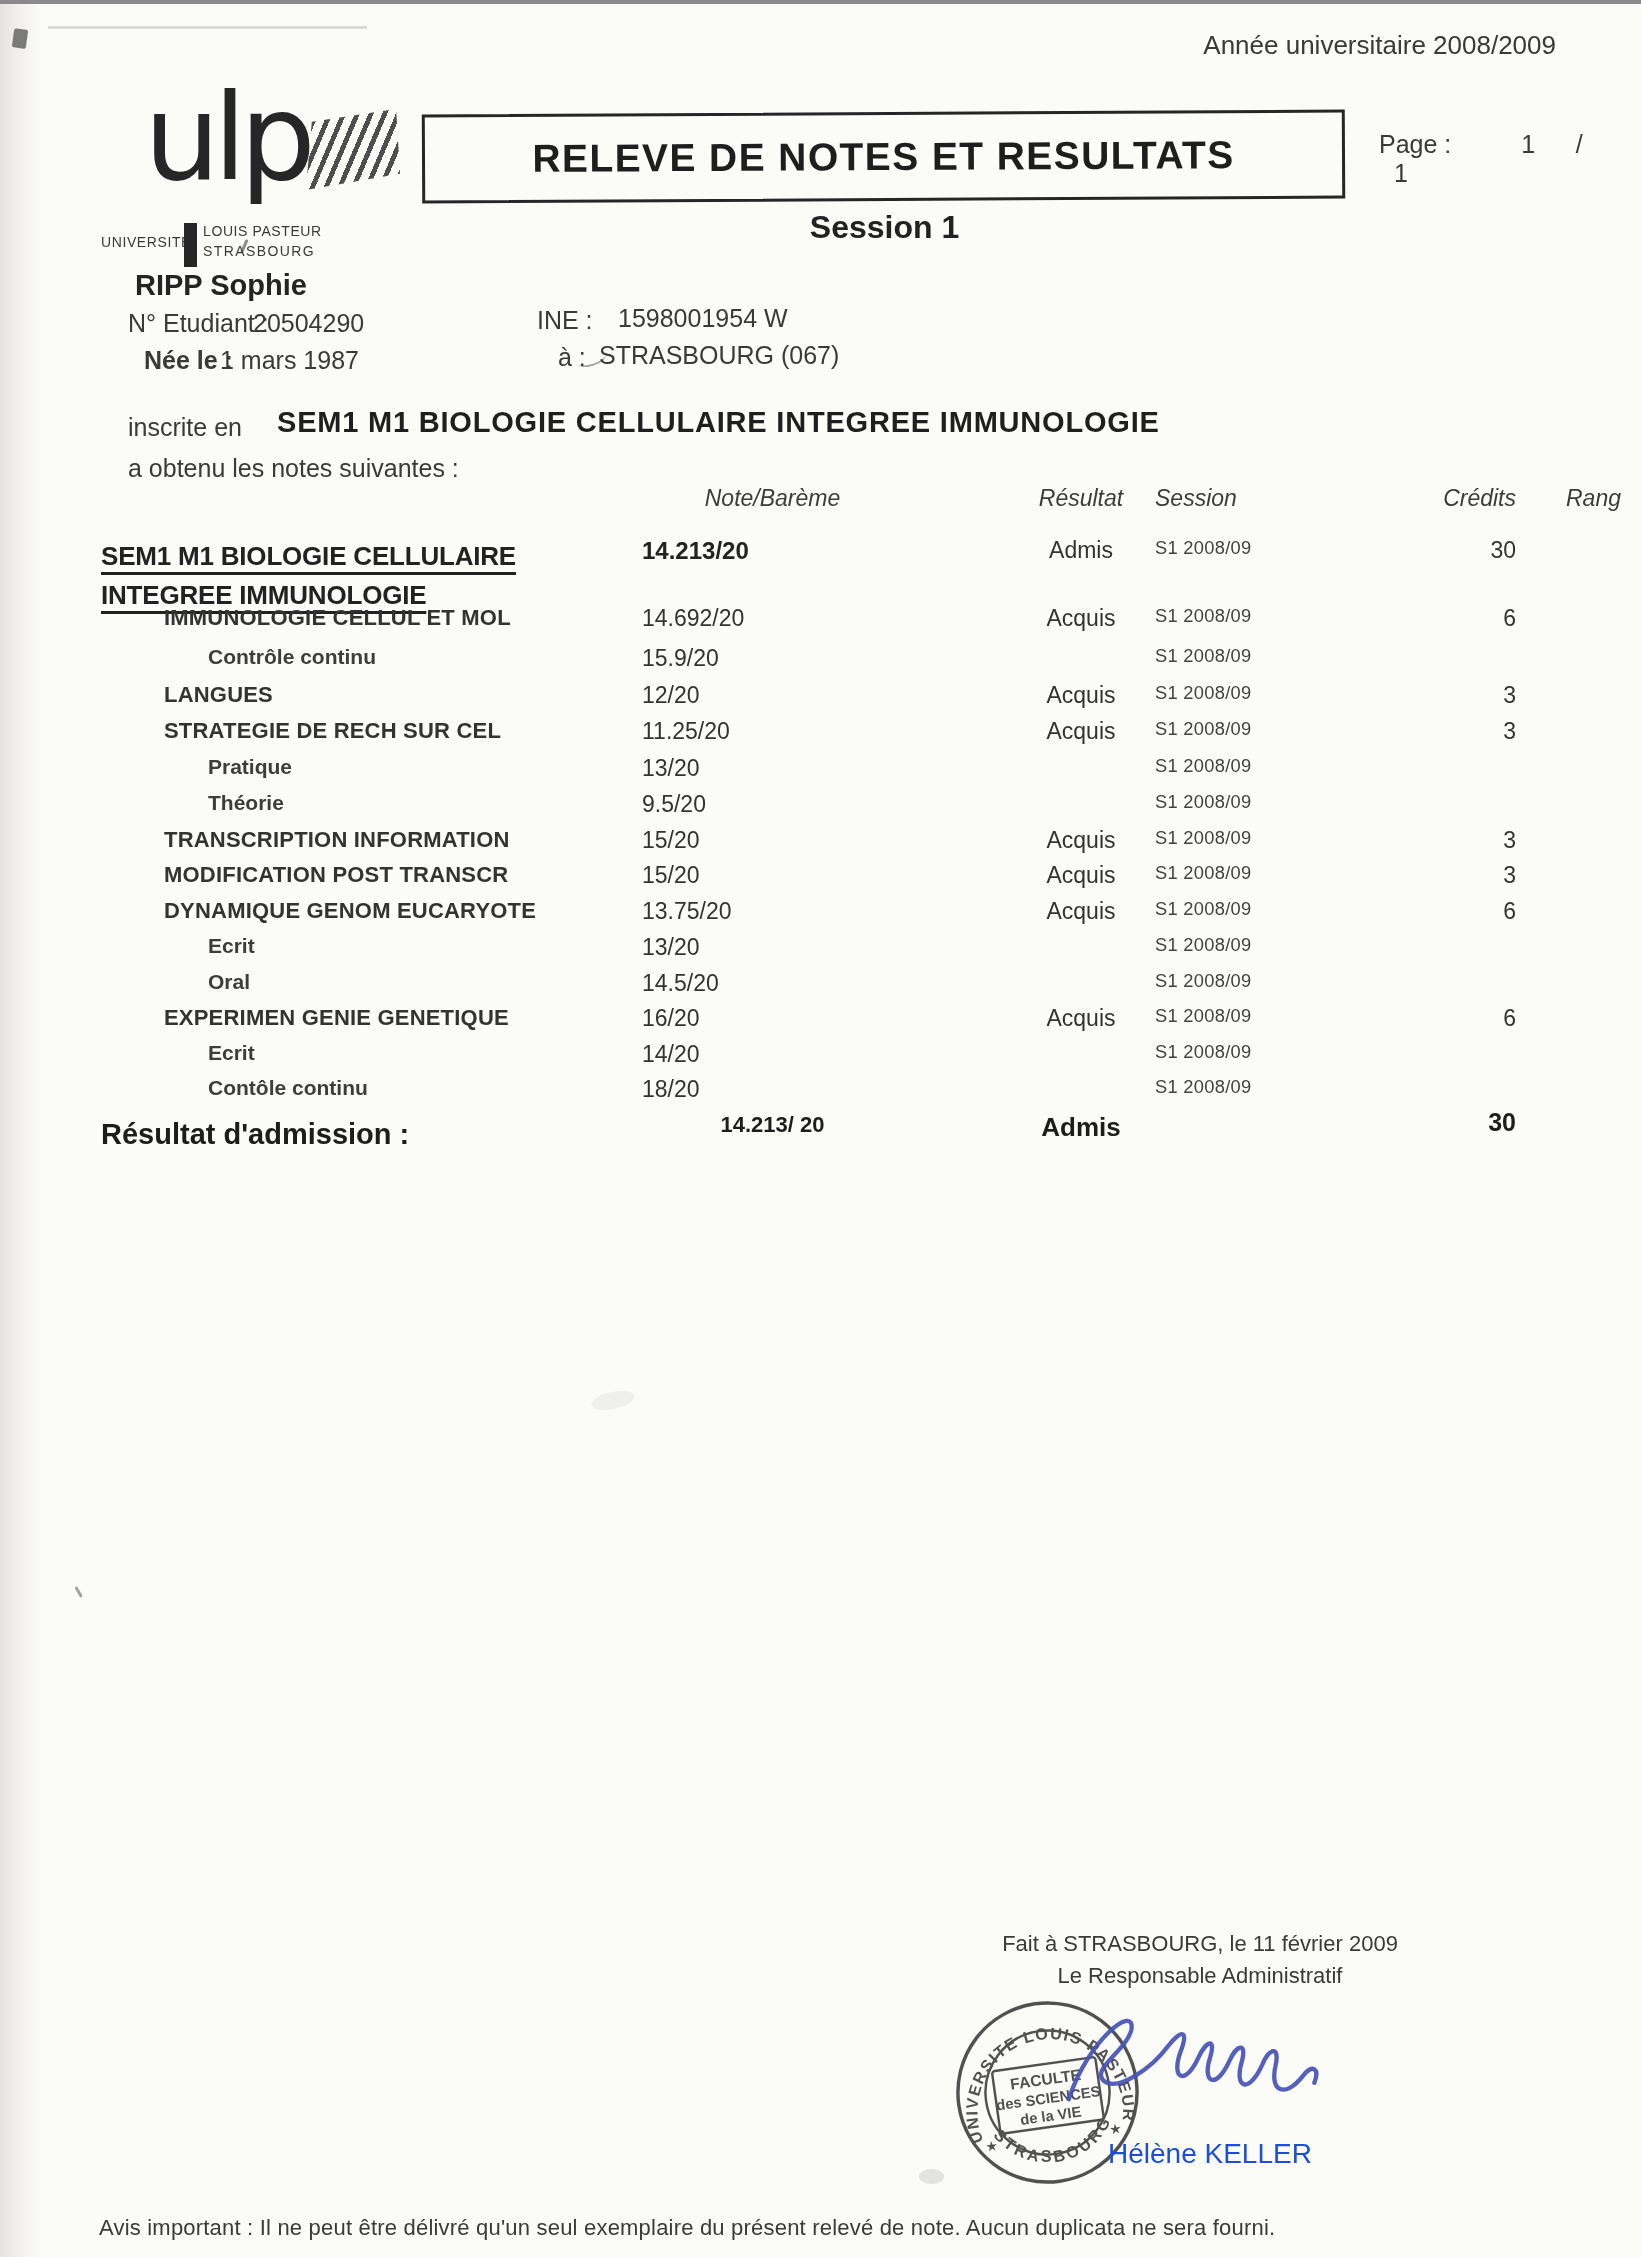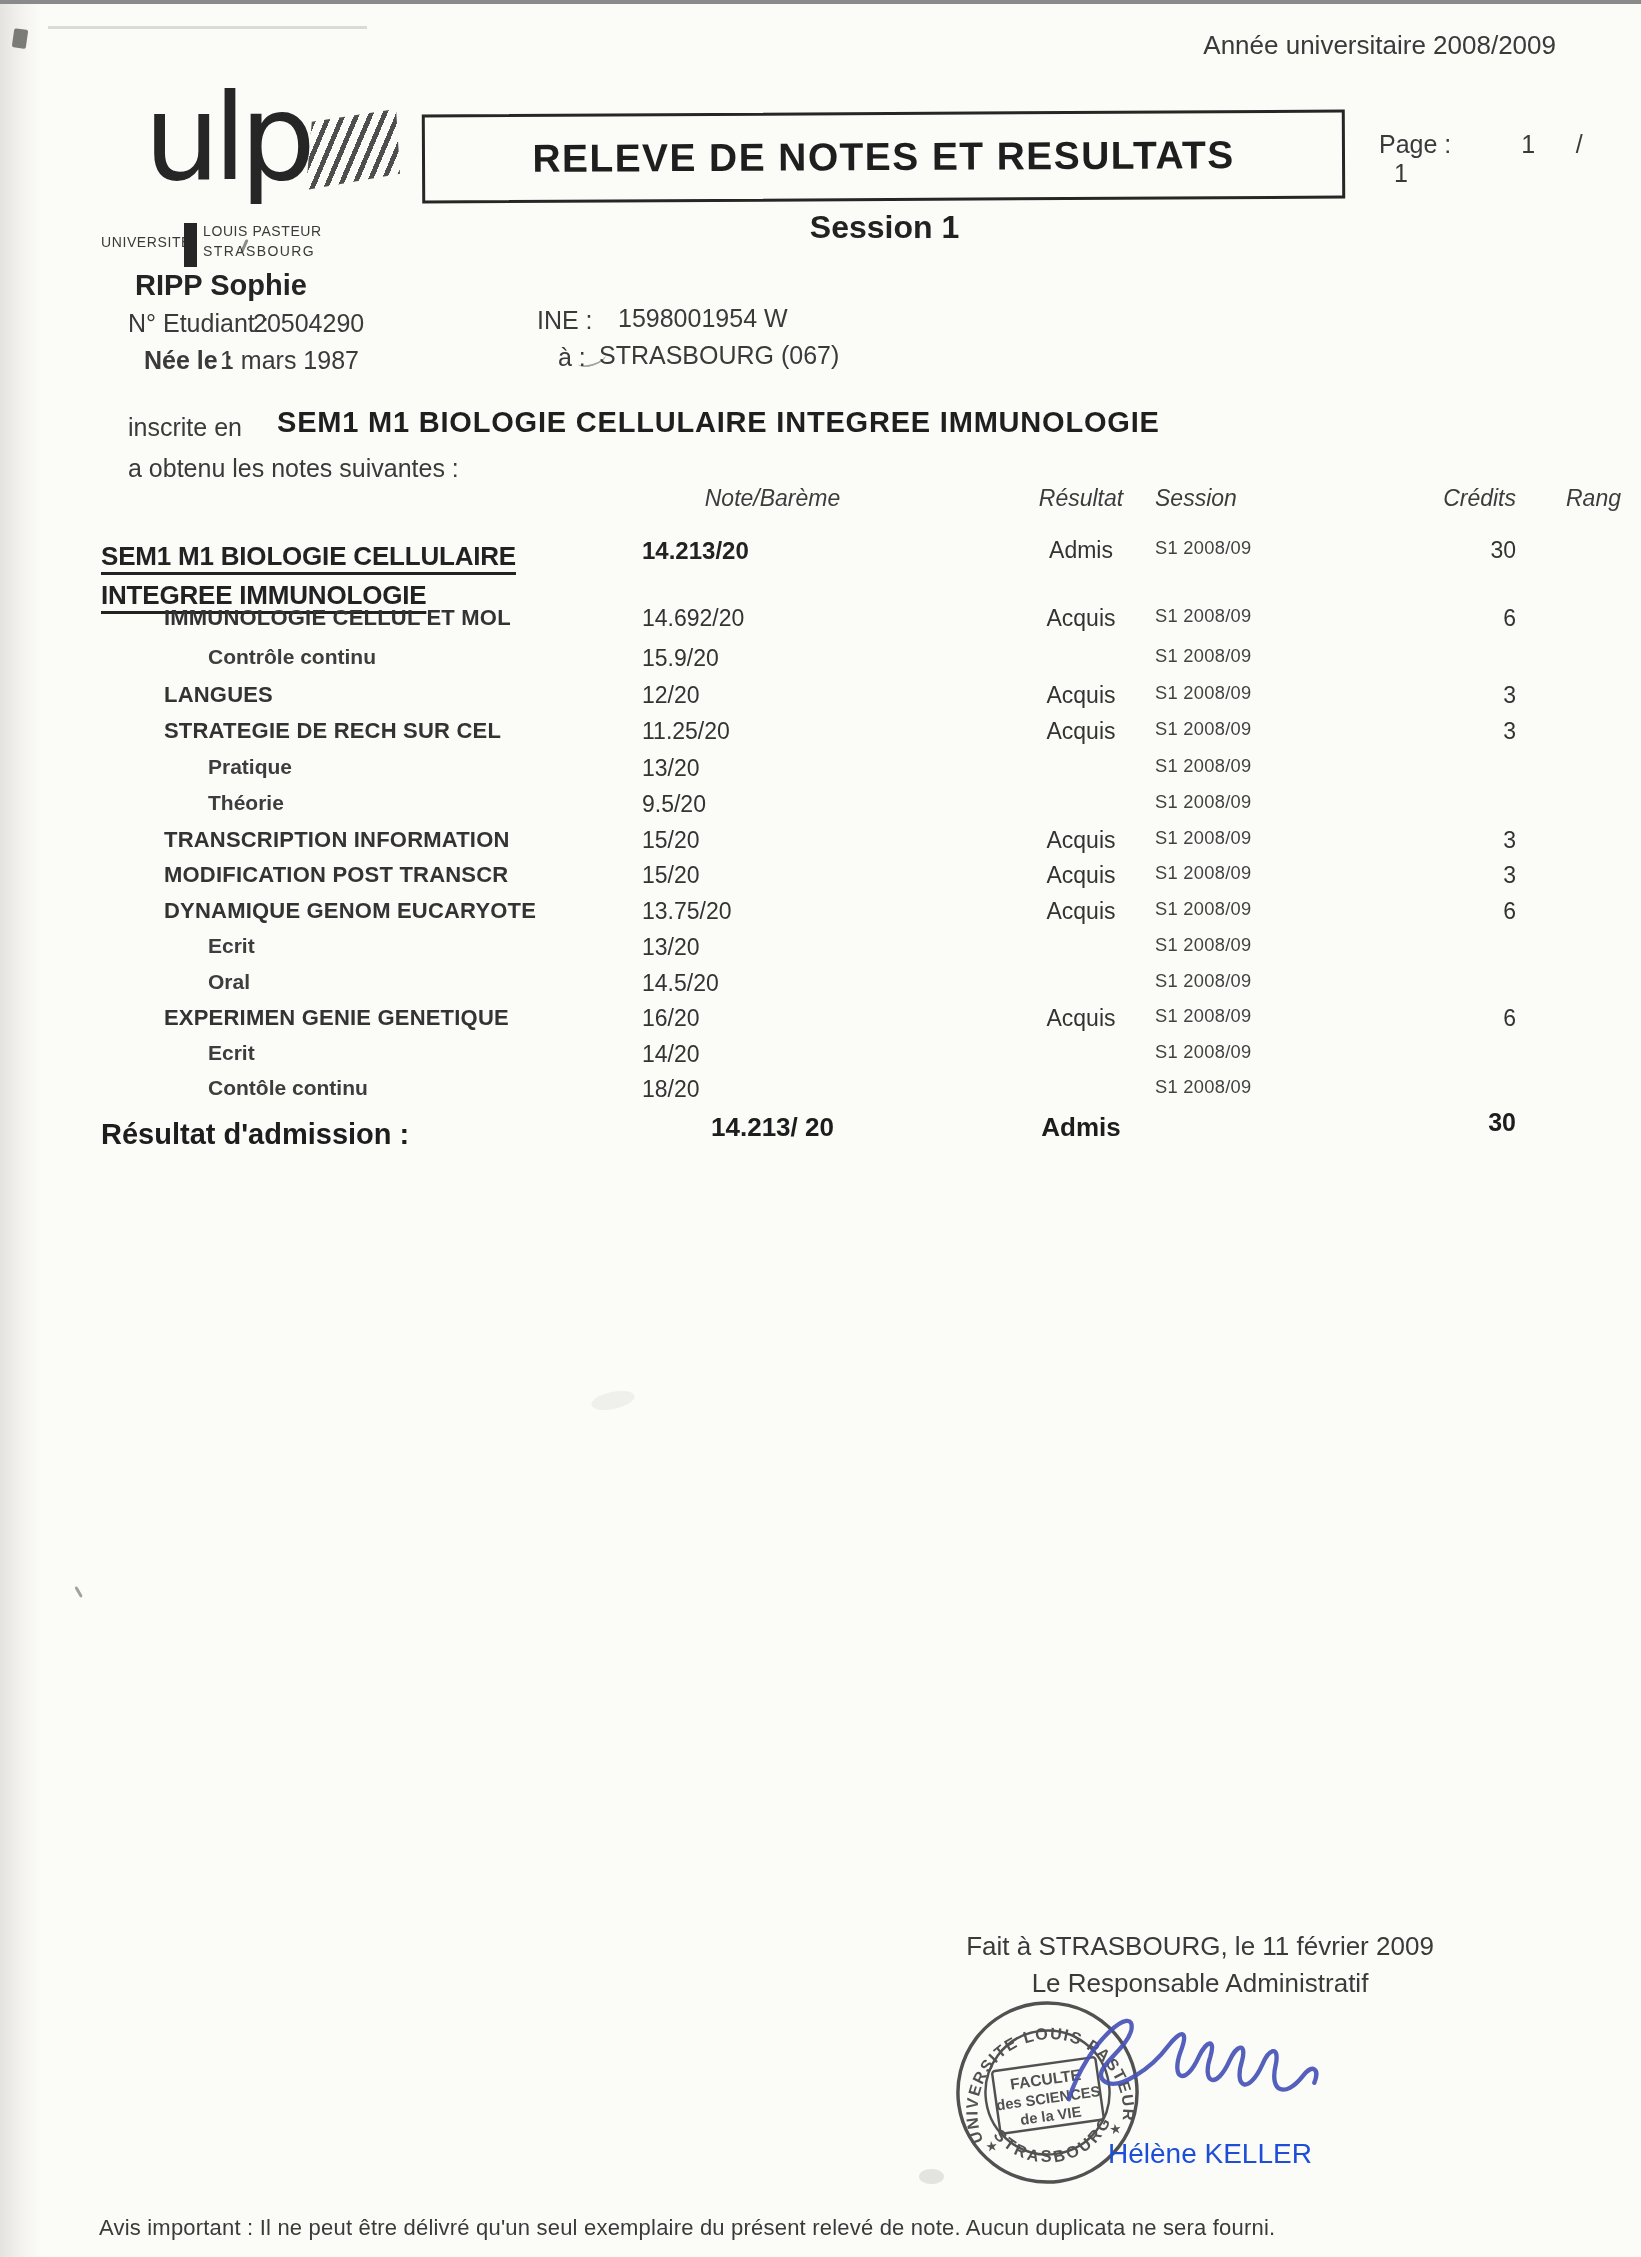--- a/index.html
+++ b/index.html
@@ -80,27 +80,27 @@
   .lvl1 .c-label{left:164px;letter-spacing:0.2px;}
   .lvl2 .c-label{left:208px;font-size:21px;color:#3d3d3d;}
   .c-note{left:642px;width:261px;text-align:left;font-size:23px;color:#333;}
   .lvl0 .c-note{font-weight:bold;font-size:24px;color:#222;}
   .c-result{left:1004px;width:154px;text-align:center;font-size:23px;color:#333;}
   .c-session{left:1155px;font-size:18.3px;color:#424242;letter-spacing:0.3px;}
   .c-credits{left:1424px;width:92px;text-align:right;font-size:23px;color:#333;}
 
   .final-row{position:absolute;left:0;top:1108px;width:100%;color:#1d1d1d;}
   .fr-label{position:absolute;left:101px;top:5.8px;font-size:29px;font-weight:bold;}
-  .fr-note{position:absolute;left:642px;top:0;width:261px;text-align:center;font-size:26px;font-weight:bold;}
+  .fr-note{position:absolute;left:642px;top:0;width:261px;text-align:center;font-size:22px;font-weight:bold;}
   .fr-result{position:absolute;left:1004px;top:0;width:154px;text-align:center;font-size:26px;font-weight:bold;}
   .fr-credits{position:absolute;left:1424px;top:-3.9px;width:92px;text-align:right;font-size:25px;font-weight:bold;}
 
   
   .sig-block{position:absolute;left:927px;top:1927px;width:546px;text-align:center;
-    font-size:26px;color:#3a3a3a;}
+    font-size:22px;color:#3a3a3a;}
   .sig-line2{margin-top:5.8px;}
   .stamp{position:absolute;left:954px;top:1995px;width:187px;height:187px;opacity:.9;}
   .signature{position:absolute;left:1054px;top:1997px;width:328px;height:130px;}
   .sig-name{position:absolute;left:1108px;top:2134px;font-size:28px;color:#1d4ed8;}
   .notice{position:absolute;left:99px;top:2211px;font-size:22px;color:#3a3a3a;letter-spacing:0.2px;}
 </style>
 </head>
 <body>
 
 <div class="page">

